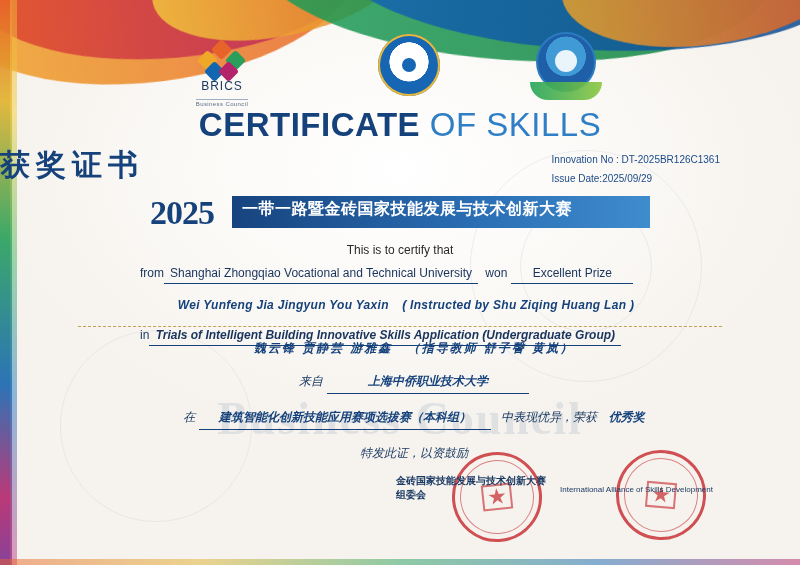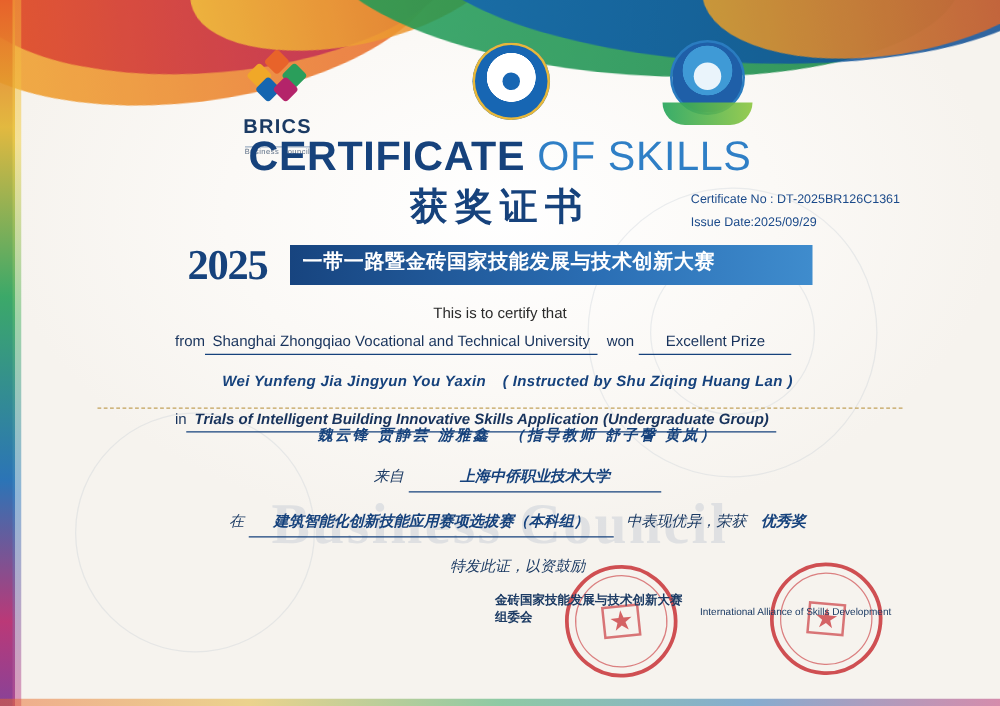--- a/index.html
+++ b/index.html
@@ -66,21 +66,21 @@
   .logos{position:absolute;top:22px;left:0;width:100%;height:78px;}
   .logo{position:absolute;}
   .logo-brics{left:180px;top:20px;width:84px;text-align:center;}
   .brics-mark{width:46px;height:36px;margin:0 auto;position:relative;}
   .brics-mark i{position:absolute;display:block;width:15px;height:15px;border-radius:3px;}
   .bm1{left:15px;top:0;background:#e8632a;transform:rotate(45deg);}
   .bm2{left:1px;top:11px;background:#f0a828;transform:rotate(45deg);}
   .bm3{left:29px;top:11px;background:#2a9e5b;transform:rotate(45deg);}
   .bm4{left:8px;top:22px;background:#1566b0;transform:rotate(45deg);}
   .bm5{left:22px;top:22px;background:#b4246a;transform:rotate(45deg);}
-  .brics-text{font-size:16px;font-weight:700;color:#1b3a63;letter-spacing:1px;line-height:1;margin-top:16px;}
+  .brics-text{font-size:12px;font-weight:400;color:#1b3a63;letter-spacing:1px;line-height:1;margin-top:2px;}
   .brics-sub{font-size:6px;color:#5a6d85;letter-spacing:.4px;border-top:1px solid #9fb0c4;display:inline-block;padding-top:1px;margin-top:2px;}
 
   .logo-round{left:378px;top:12px;width:62px;height:62px;border-radius:50%;
     background:radial-gradient(circle at 50% 45%,#ffffff 0 42%,#1766b3 43% 74%,#0e4f90 75% 100%);
     box-shadow:0 0 0 2px #e8b83a inset;}
   .logo-round .inner{position:absolute;left:50%;top:50%;transform:translate(-50%,-50%);
     width:30px;height:30px;border-radius:50%;background:#fff;}
   .logo-round .inner:after{content:"";position:absolute;left:50%;top:50%;transform:translate(-50%,-50%);
     width:14px;height:14px;border-radius:50%;background:#1766b3;}
 
@@ -95,21 +95,21 @@
 
   
   .title-en{
     position:absolute;top:106px;left:0;width:100%;text-align:center;
     font-size:33px;font-weight:700;letter-spacing:.5px;
     font-family:"Liberation Sans", sans-serif;
   }
   .title-en .a{color:#16427c;}
   .title-en .b{color:#2f7fc6;font-weight:400;}
   .title-cn{
-    position:absolute;top:145px;left:0;width:100%;text-align:center;
+    position:absolute;top:145px;left:0;width:100%;
     font-size:30px;font-weight:700;color:#16427c;letter-spacing:6px;
     font-family:"DejaVu Sans", sans-serif;
   }
 
   .meta{position:absolute;right:80px;top:150px;text-align:left;font-size:10px;color:#1b4a8a;line-height:1.9;}
 
   
   .banner{position:absolute;left:150px;top:196px;width:500px;height:42px;}
   .banner .yr{
     position:absolute;left:0;top:-2px;font-size:34px;font-weight:700;color:#16427c;
@@ -205,21 +205,21 @@
   </div>
 
   <div class="title-en">
     <span class="a">CERTIFICATE</span>
     <span class="b">OF SKILLS</span>
   </div>
 
   <div class="title-cn">获奖证书</div>
 
   <div class="meta">
-    <div>Certificate No : DT-2025BR126C1361</div>
+    <div>Innovation No : DT-2025BR126C1361</div>
     <div>Issue Date:2025/09/29</div>
   </div>
 
   <div class="banner">
     <div class="yr">2025</div>
     <div class="bar">
       <div class="cn">一带一路暨金砖国家技能发展与技术创新大赛</div>
     </div>
   </div>
 

